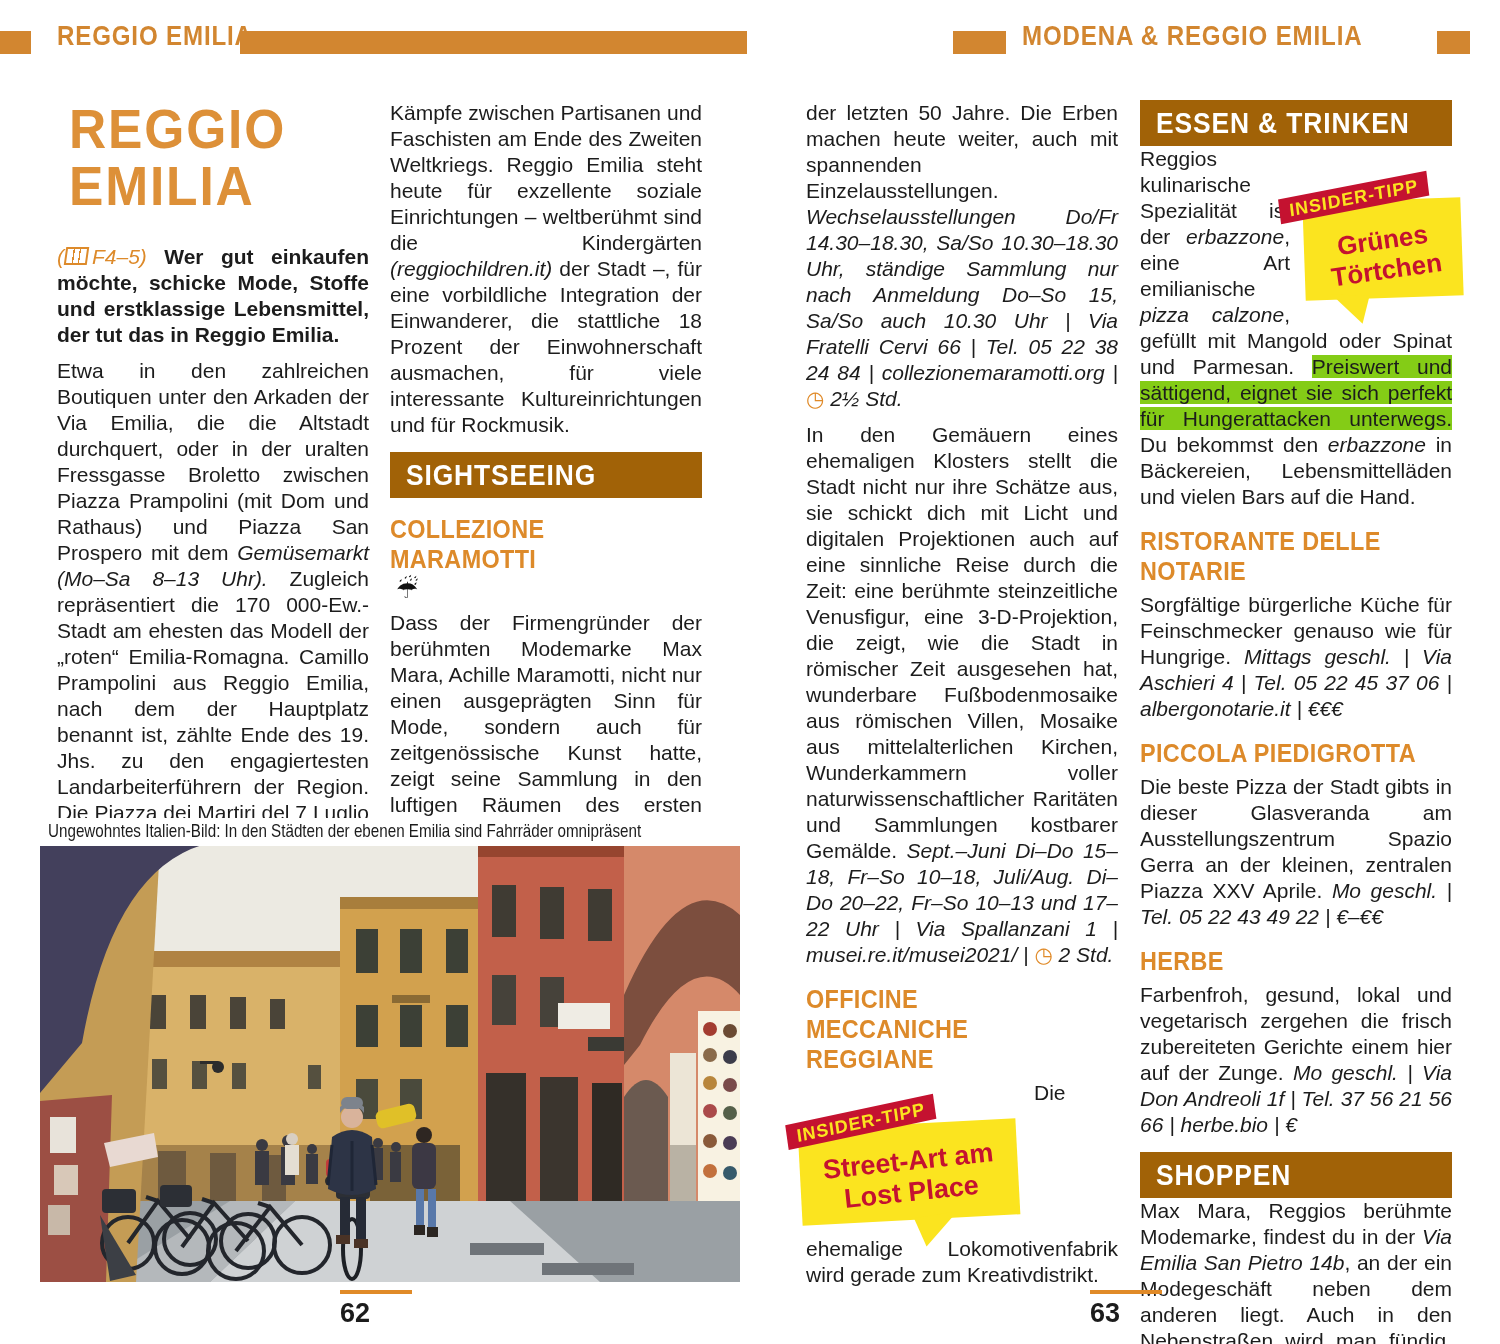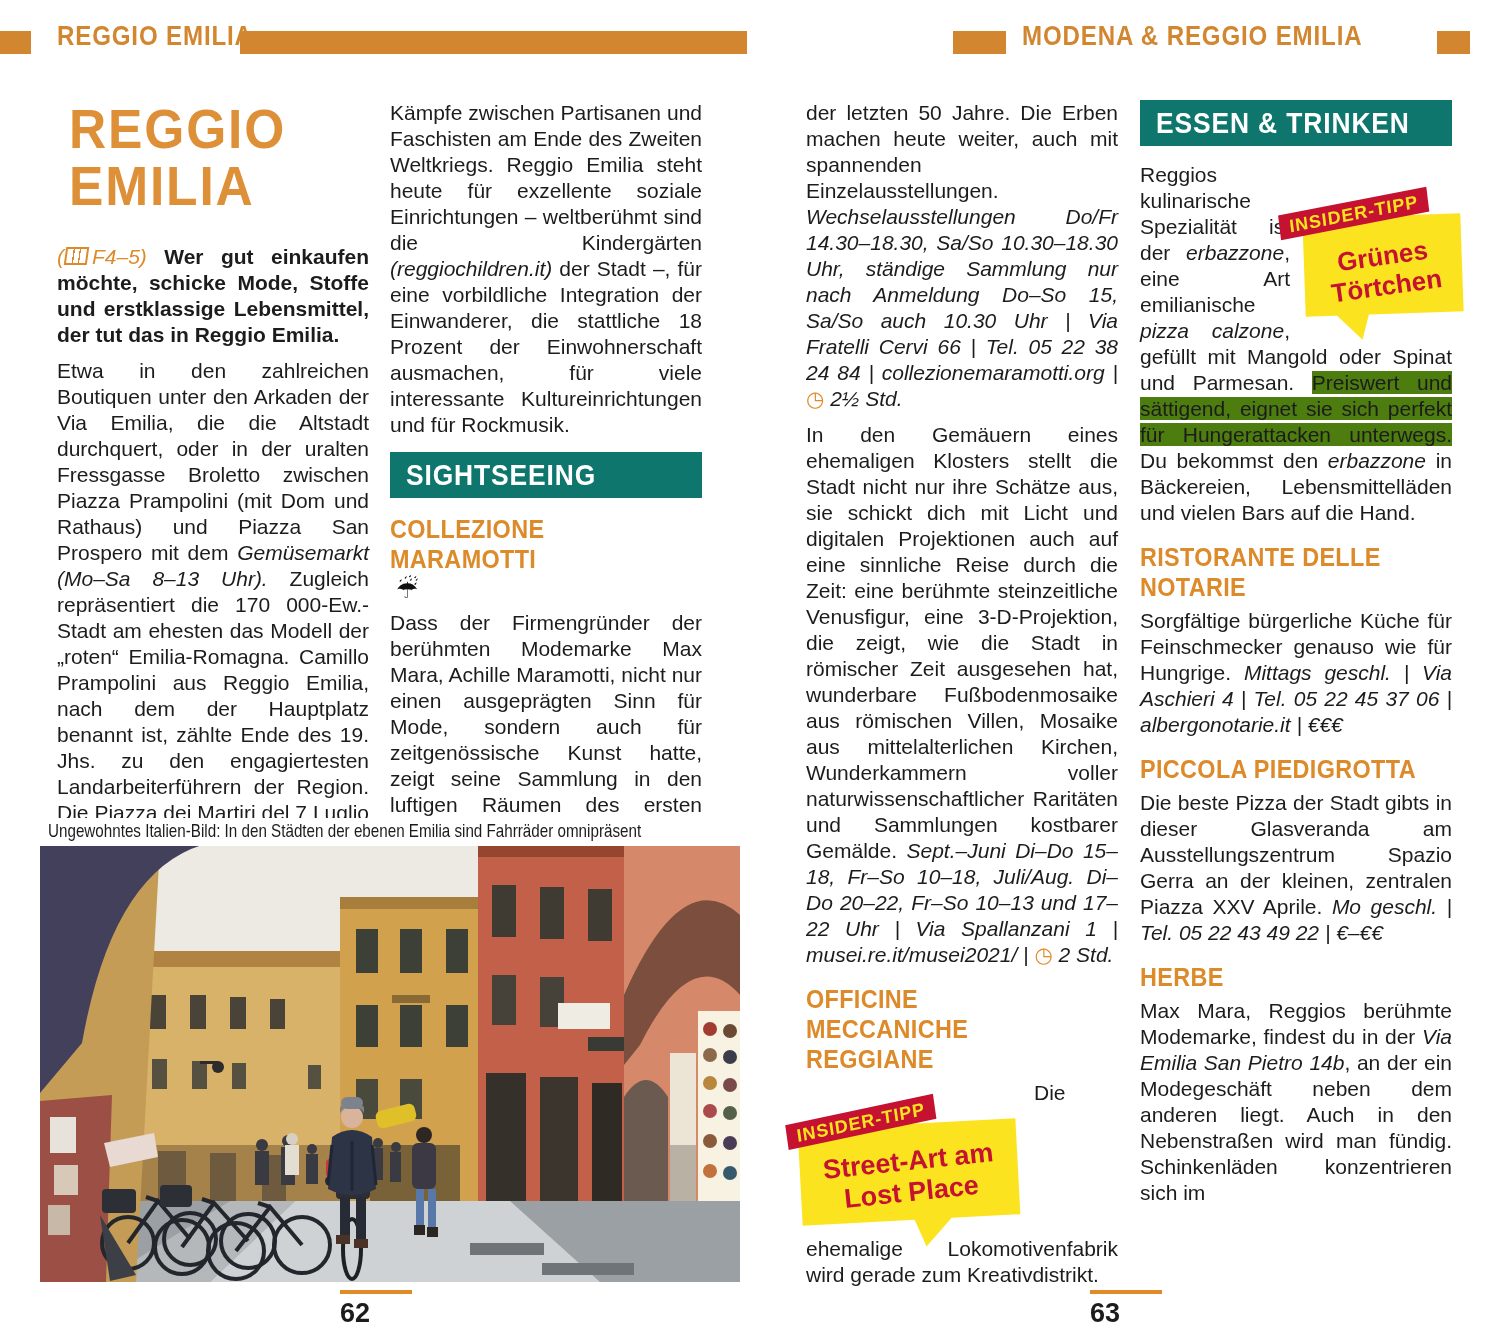--- a/index.html
+++ b/index.html
@@ -19,28 +19,28 @@
   .htitle-l{left:57px}
   .htitle-r{left:1022px}
   
   .col{position:absolute;top:100px;width:312px;font-size:21px;line-height:26px;text-align:justify}
   #col1{left:57px}#col2{left:390px}#col3{left:806px}#col4{left:1140px}
   .bigtitle{color:#dd9038;font-weight:bold;font-size:56px;line-height:57px;letter-spacing:2px;text-align:left;margin:0 0 30px 12px}
   .bigtitle div{transform:scaleX(.92);transform-origin:left}
   p.body{margin:0 0 10px 0}
   .b{font-weight:bold}
   .i{font-style:italic}
-  .hl{background:#4d7c0f}
+  .hl{background:#84cc16}
   .ref{color:#dd8a2a;font-style:italic}
   .ic-map{display:inline-block;width:19px;height:14px;border:2px solid #dd8a2a;transform:skewX(-8deg);
     background:linear-gradient(90deg,transparent 30%,#dd8a2a 30%,#dd8a2a 37%,transparent 37%,transparent 62%,#dd8a2a 62%,#dd8a2a 69%,transparent 69%);
     vertical-align:-1px;margin:0 4px 0 1px}
   .ic-clock{color:#e08a28;font-style:normal;font-weight:bold}
-  .secbar{background:#0f766e;color:#fff;font-weight:bold;font-size:30px;line-height:46px;height:46px;
-    padding-left:16px;letter-spacing:1px;text-align:left;margin:14px 0 16px 0}
+  .secbar{background:#a16207;color:#fff;font-weight:bold;font-size:30px;line-height:46px;height:46px;
+    padding-left:16px;letter-spacing:1px;text-align:left;margin:14px 0 0 0}
   .secbar span{display:inline-block;transform:scaleX(.88);transform-origin:left}
   .ohead{color:#dd8a2a;font-weight:bold;font-size:26px;line-height:30px;letter-spacing:.4px;text-align:left;margin:16px 0 6px 0}
   .ohead .tt{display:inline-block;transform:scaleX(.9);transform-origin:left}
   .umb{font-style:normal;color:#111;font-size:25px;font-weight:normal;margin-left:6px}
   
   .tip{position:relative;background:#fbe41f;z-index:3}
   .tip .txt{color:#c41230;font-weight:bold;text-align:center;line-height:1.15}
   .ribbon{position:absolute;background:#c41230;color:#fbe41f;font-weight:bold;font-size:18px;line-height:18px;
     padding:4px 10px 3px 10px;letter-spacing:1px;white-space:nowrap;transform:rotate(-9deg) skewX(-4deg)}
   .tip-street{float:left;width:218px;height:96px;margin:44px 16px 16px -6px;transform:rotate(-3deg)}
@@ -108,20 +108,22 @@
     <span class="tip tip-gruen">
       <span class="ribbon">INSIDER-TIPP</span>
       <span class="txt" style="display:block">Grünes Törtchen</span>
     </span><span><span>Reggios kulinarische Spezialität ist der </span><span class="i">erbazzone</span><span>, eine Art emilianische </span><span class="i">pizza calzone</span><span>, gefüllt mit Mangold oder Spinat und Parmesan. </span><span class="hl">Preiswert und sättigend, eignet sie sich perfekt für Hungerattacken unterwegs.</span><span> Du bekommst den </span><span class="i">erbazzone</span><span> in Bäckereien, Lebensmittelläden und vielen Bars auf die Hand.</span></span>
   </p>
   <div class="ohead"><span class="tt">RISTORANTE DELLE NOTARIE</span></div>
   <p class="body"><span>Sorgfältige bürgerliche Küche für Feinschmecker genauso wie für Hungrige. </span><span class="i">Mittags geschl. | Via Aschieri 4 | Tel. 05 22 45 37 06 | albergonotarie.it | €€€</span></p>
   <div class="ohead"><span class="tt">PICCOLA PIEDIGROTTA</span></div>
   <p class="body"><span>Die beste Pizza der Stadt gibts in dieser Glasveranda am Ausstellungszentrum Spazio Gerra an der kleinen, zentralen Piazza XXV Aprile. </span><span class="i">Mo geschl. | Tel. 05 22 43 49 22 | €–€€</span></p>
   <div class="ohead"><span class="tt">HERBE</span></div>
+  <p class="body"><span>Farbenfroh, gesund, lokal und vegetarisch zergehen die frisch zubereiteten Gerichte einem hier auf der Zunge. </span><span class="i">Mo geschl. | Via Don Andreoli 1f | Tel. 37 56 21 56 66 | herbe.bio | €</span></p>
+  <div class="secbar"><span>SHOPPEN</span></div>
   <p class="body"><span>Max Mara, Reggios berühmte Modemarke, findest du in der </span><span class="i">Via Emilia San Pietro 14b</span><span>, an der ein Modegeschäft neben dem anderen liegt. Auch in den Nebenstraßen wird man fündig. Schinkenläden konzentrieren sich im </span></p>
 </div>
 
 <div class="abs caption"><span>Ungewohntes Italien-Bild: In den Städten der ebenen Emilia sind Fahrräder omnipräsent</span></div>
 <div class="abs photo">
   <svg width="700" height="437" viewBox="0 0 700 437">
     <rect width="700" height="437" fill="#eceae2"></rect>
 
     <rect x="255" y="168" width="132" height="190" fill="#e9e2cf"></rect>
     <rect x="312" y="204" width="76" height="150" fill="#ded2b8"></rect>

